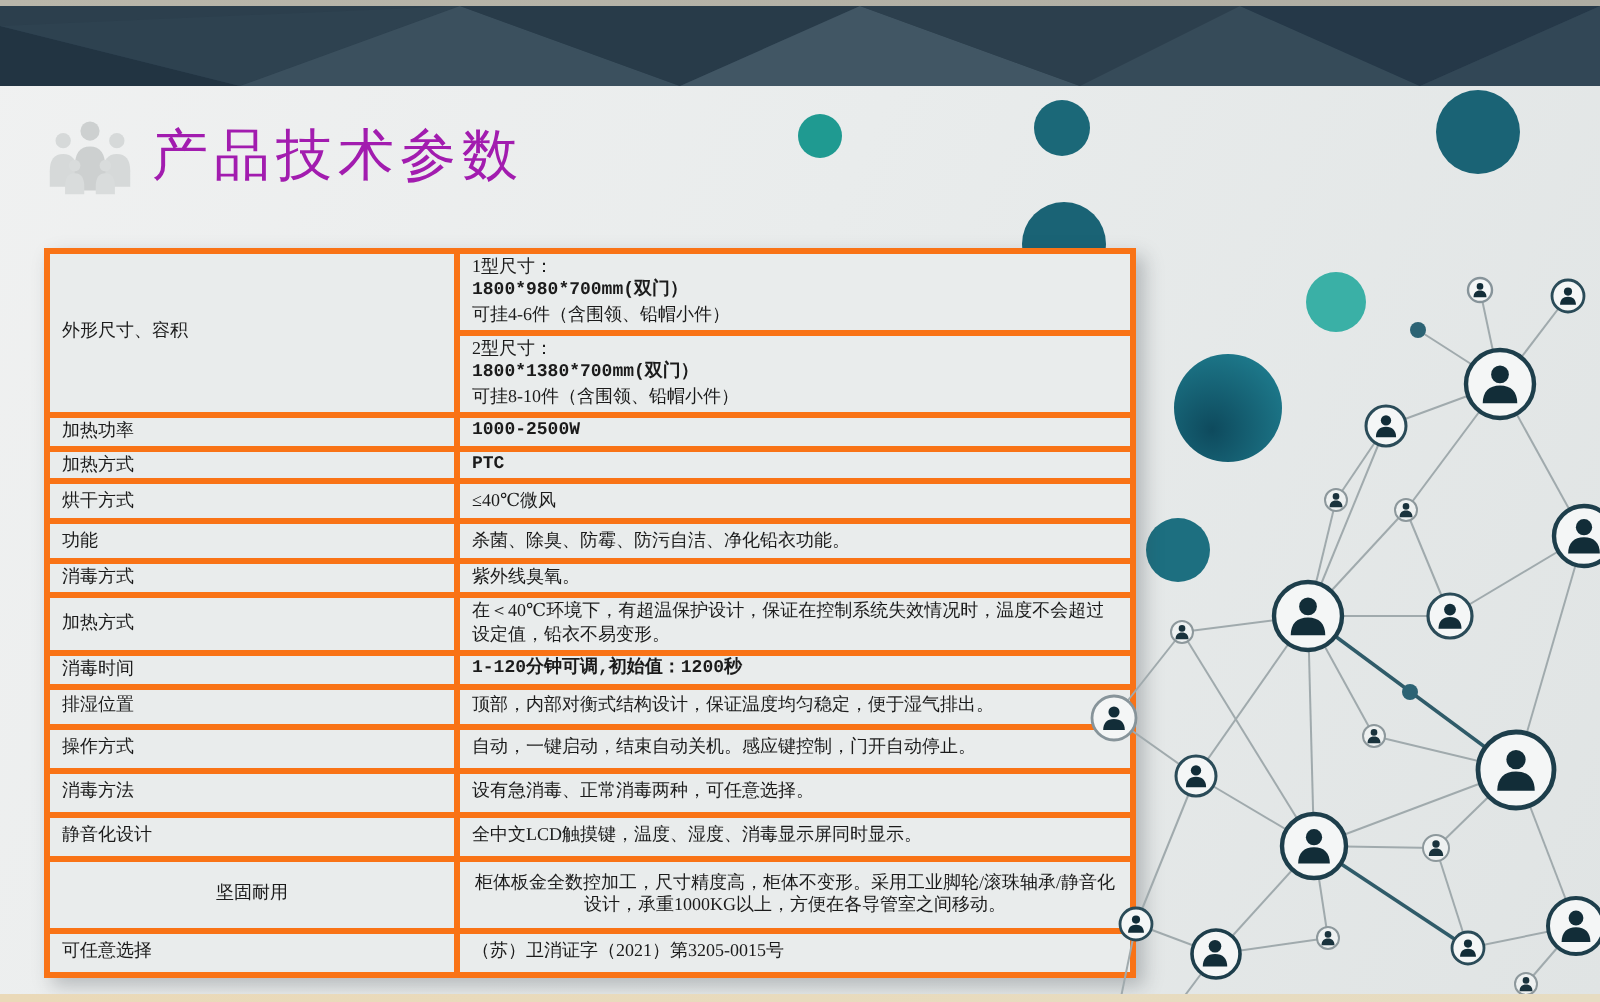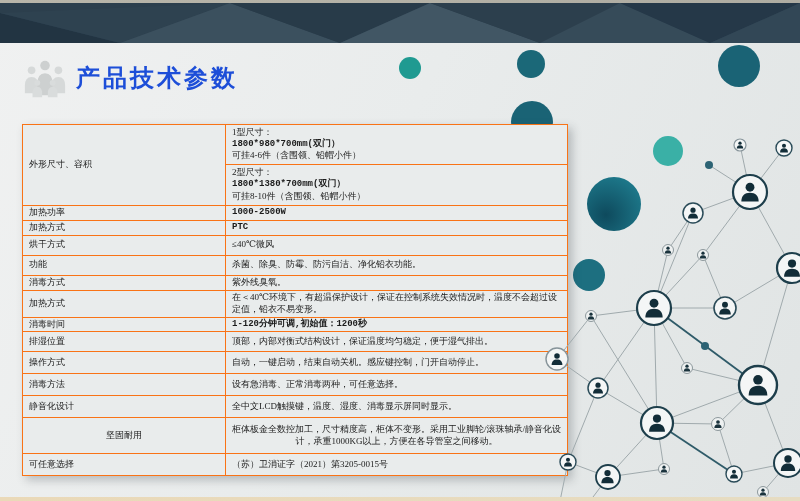--- a/index.html
+++ b/index.html
@@ -9,25 +9,25 @@
   .layer{position:absolute;left:0;top:0;width:800px;height:501px;pointer-events:none;}
   #deco-circles{z-index:1;}
   #network{z-index:3;}
   #top-strip{position:absolute;left:0;top:0;width:800px;height:3px;
              background:linear-gradient(90deg,#b9b6aa,#aeaca2);z-index:7;}
   #banner{position:absolute;left:0;top:3px;width:800px;height:40px;z-index:6;}
   #bottom-strip{position:absolute;left:0;top:497px;width:800px;height:4px;
                 background:linear-gradient(90deg,#ead9b8,#e6dcc2);z-index:7;}
   #header{position:absolute;left:22px;top:55px;height:46px;z-index:4;display:flex;align-items:center;}
   #header .icon-box{width:46px;height:44px;margin-right:8px;}
-  #page-title{font-size:24px;font-weight:bold;letter-spacing:3px;color:#1d4ed8;}
+  #page-title{font-size:28px;font-weight:normal;letter-spacing:3px;color:#a21caf;}
   .spec-table{position:absolute;left:22px;top:124px;width:546px;z-index:2;
               border-collapse:collapse;table-layout:fixed;background:#e9ecec;
               border:1px solid #3c3f41;box-shadow:4px 4px 9px rgba(45,55,60,.28);}
-  .spec-table td{border:1px solid #f97316;padding:1px 6px;vertical-align:middle;
+  .spec-table td{border:3px solid #f97316;padding:1px 6px;vertical-align:middle;
                  font-family:"Liberation Serif","DejaVu Serif",serif;
                  font-size:9px;line-height:1.32;color:#1b1b1b;}
   .spec-table td.lbl{width:190px;}
   .spec-table .b{font-weight:bold;font-family:Liberation Mono, monospace;}
 </style>
 </head>
 <body>
 
 <svg id="deco-circles" class="layer" viewBox="0 0 800 501">
   <defs>

